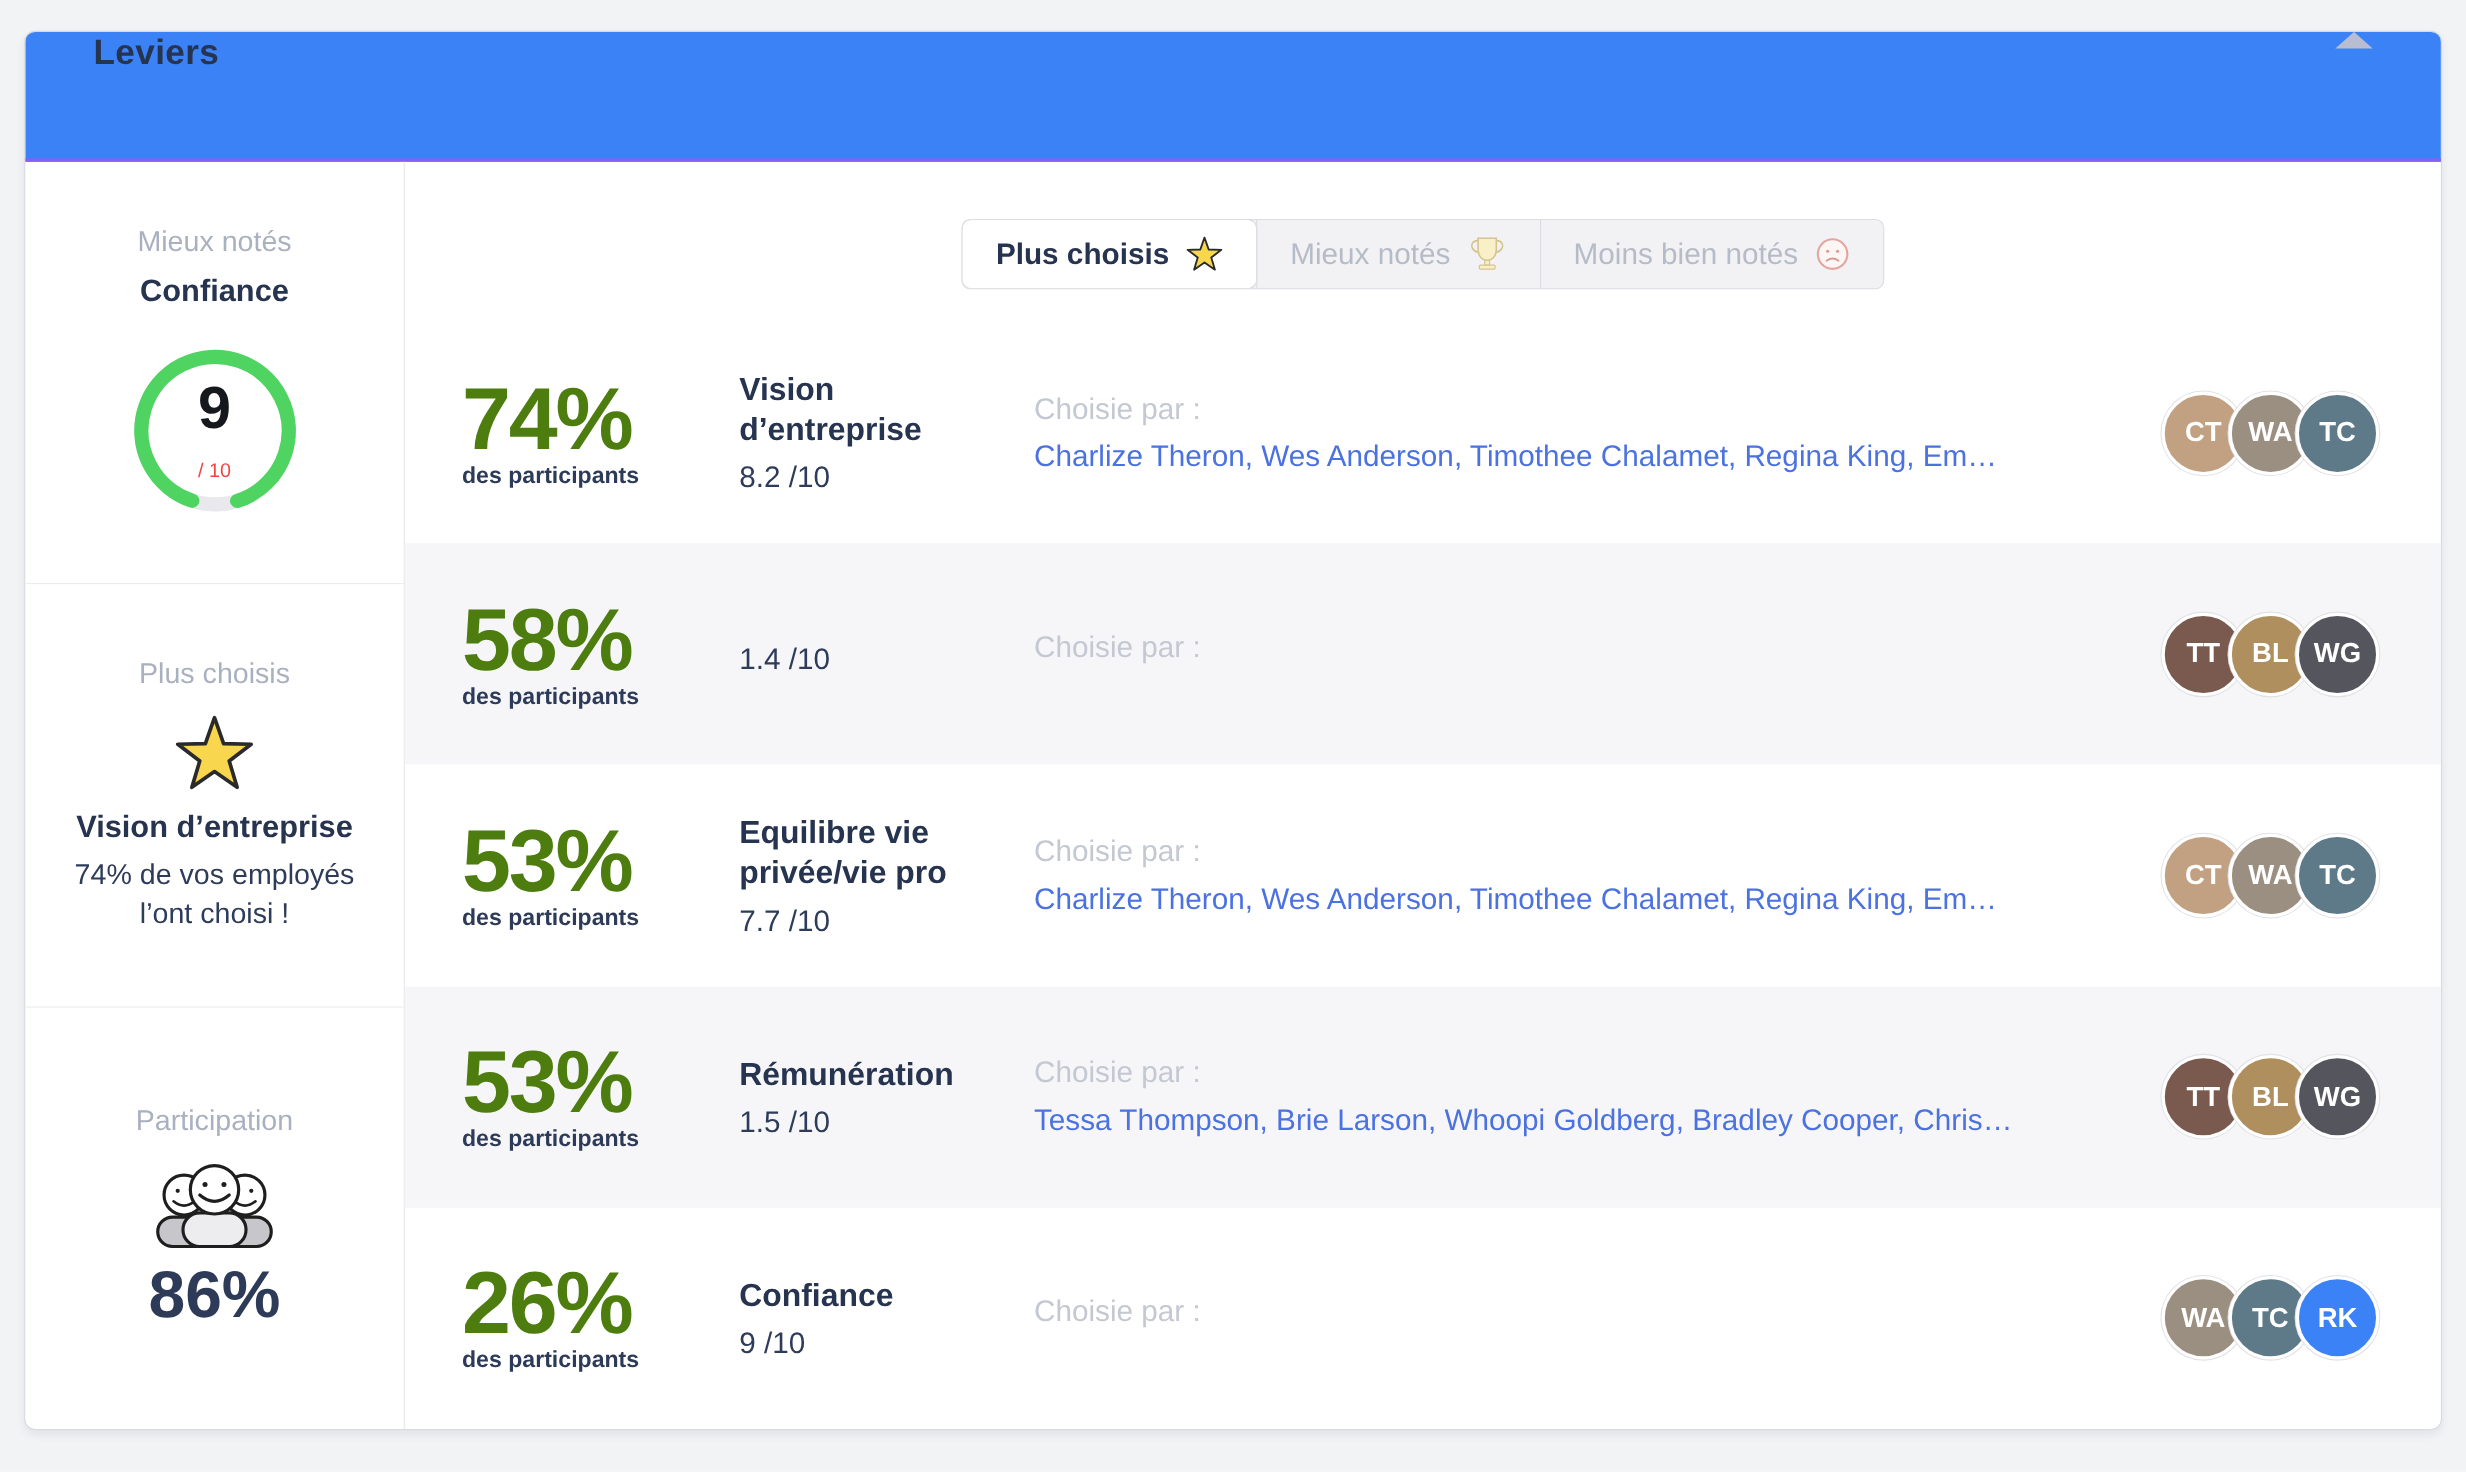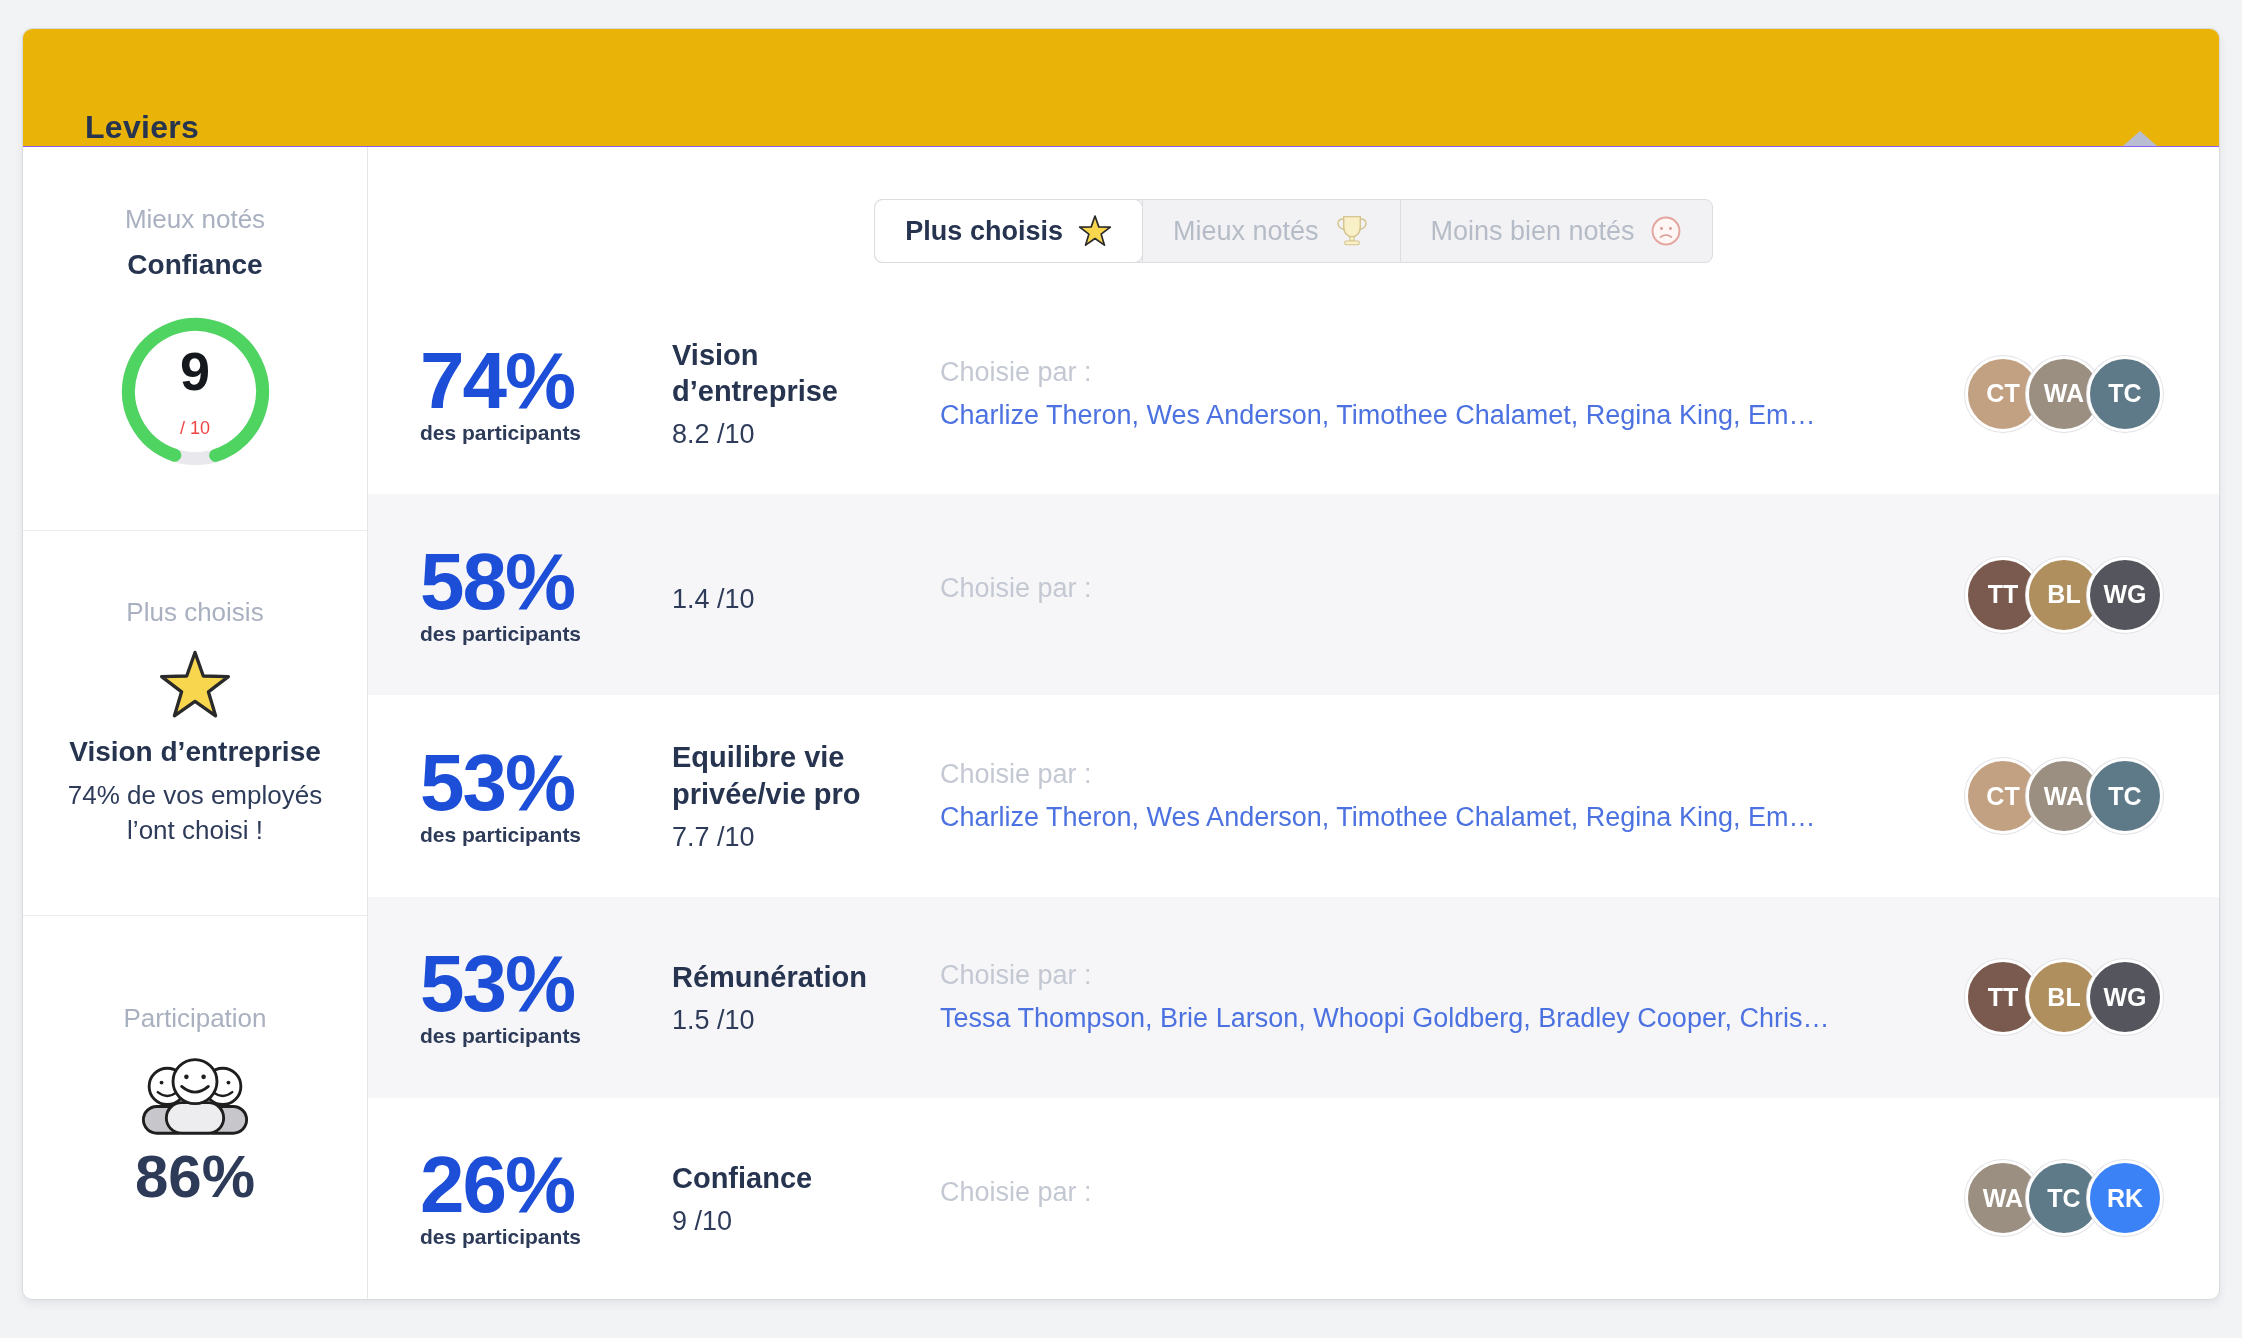--- a/index.html
+++ b/index.html
@@ -16,23 +16,23 @@
     width:2198px; height:1272px;
     background:#ffffff;
     border:1px solid #d9dade;
     border-radius:10px;
     box-shadow:0 4px 8px rgba(40,48,80,0.08);
     overflow:hidden;
     display:flex; flex-direction:column;
   }
   .card-header {
     height:118px; flex:none;
-    background:#eab308;
-    border-bottom:1px solid #8b5cf6;
-    display:flex; align-items:flex-end; justify-content:space-between;
+    background:#3b82f6;
+    border-bottom:3px solid #8b5cf6;
+    display:flex; align-items:flex-start; justify-content:space-between;
     padding:0 62px;
   }
   .card-title { font-size:32px; font-weight:bold; color:#273450; letter-spacing:0.3px; }
   .collapse-btn {
     width:0; height:0; cursor:pointer;
     border-left:17px solid transparent;
     border-right:17px solid transparent;
     border-bottom:15px solid #b9bdd1;
   }
   .card-body { flex:1; display:flex; min-height:0; }
@@ -86,21 +86,21 @@
     background:#ffffff; color:#273450; font-weight:bold;
     border-radius:8px; box-shadow:0 0 0 1px #d9d9de;
   }
   .tab-icon { flex:none; }
 
   .levers-list { flex:1; display:flex; flex-direction:column; margin-top:30px; min-height:0; }
   .row { flex:1; display:flex; align-items:center; padding:0 56px 0 52px; min-height:0; }
   .row.striped { background:#f6f6f8; }
 
   .pct-block { width:252px; flex:none; }
-  .pct { font-size:80px; font-weight:800; letter-spacing:-2px; color:#1d4ed8; line-height:0.95; }
+  .pct { font-size:80px; font-weight:800; letter-spacing:-2px; color:#4d7c0f; line-height:0.95; }
   .pct-caption { font-size:21px; font-weight:bold; color:#2d3b59; margin-top:2px; }
 
   .title-block { width:268px; flex:none; padding-right:20px; }
   .row-title { font-size:29px; font-weight:bold; color:#273450; line-height:1.25; max-width:205px; }
   .row-score { font-size:27px; color:#2e3c5a; margin-top:10px; }
 
   .chosen-block { flex:1; min-width:0; padding-right:40px; }
   .chosen-label { font-size:27px; color:#c3c8d2; margin-bottom:12px; }
   .chosen-names {
     font-size:27px; color:#4b72e0; cursor:pointer;

